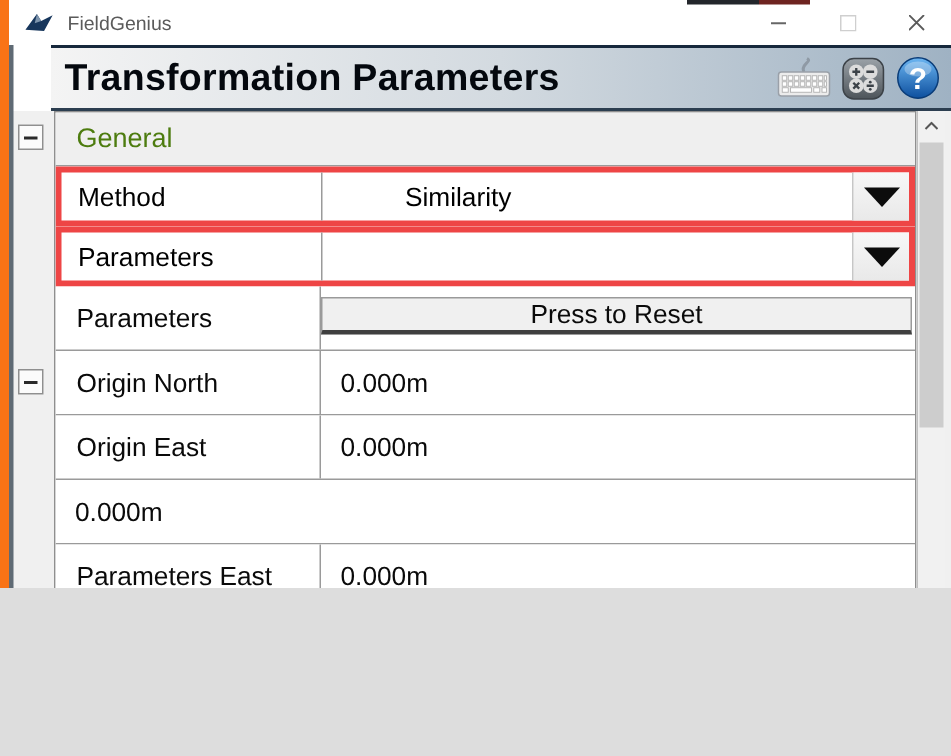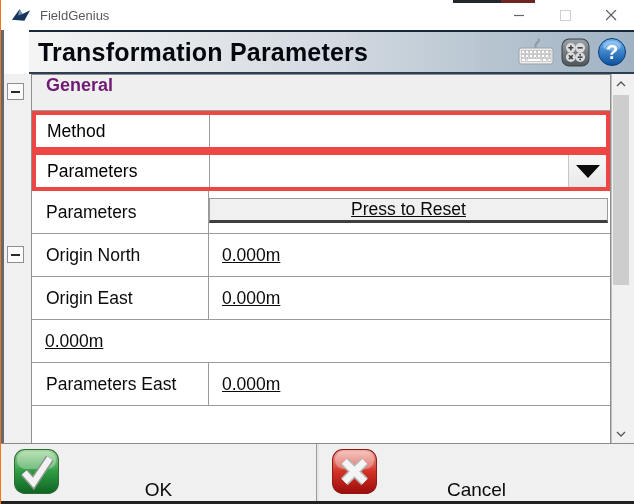--- a/index.html
+++ b/index.html
@@ -1,19 +1,19 @@
 <!DOCTYPE html>
 <html><head>
 <meta charset="utf-8">
 <style>
   * { margin:0; padding:0; box-sizing:border-box; }
   body { font-family:"Liberation Sans", sans-serif; background:#ddd; }
   .window{
-    position:relative; width:634px; height:504px; background:#fff;
-    overflow:hidden; border-left:1px solid #f97316;
+    position:relative; width:634px; height:392px; background:#fff;
+    overflow:hidden; border-left:6px solid #f97316;
   }
   
   .art-top1{position:absolute;top:0;left:452px;width:48px;height:3px;background:#23262b;z-index:5;}
   .art-top2{position:absolute;top:0;left:500px;width:34px;height:3px;background:#6e2420;z-index:5;}
   .art-left{position:absolute;top:30px;left:0;width:3px;height:413px;background:#5f6a74;z-index:5;}
 
   
   .titlebar{height:30px;background:#ffffff;display:flex;align-items:center;padding-left:10px;}
   .titlebar .logo{display:flex;align-items:center;margin-right:8px;}
   .titlebar .appname{font-size:13px;color:#5a5a5a;}
@@ -39,29 +39,29 @@
   }
   .collapse-box .minus{width:9px;height:2px;background:#2a2a2a;}
   .cb1{top:9px;} .cb2{top:172px;}
 
   .table{
     flex:1;background:#fff;border:1px solid #8f8f8f;border-bottom:none;
     display:flex;flex-direction:column;overflow:hidden;
   }
   .sec-header{
     height:36px;flex:0 0 auto;background:#efefef;border-bottom:1px solid #9a9a9a;
-    display:flex;align-items:flex-start;padding-left:14px;font-weight:700;font-size:18px;color:#701a75;
+    display:flex;align-items:center;padding-left:14px;font-weight:400;font-size:18px;color:#4d7c0f;
   }
   .sec-header.s2{height:38px;}
   .row{display:flex;border-bottom:1px solid #9a9a9a;background:#fff;flex:0 0 auto;}
   .row .label{
     width:177px;flex:0 0 177px;border-right:1px solid #9a9a9a;display:flex;align-items:center;
     padding-left:14px;font-size:17.5px;color:#0a0a0a;
   }
-  .row .value{flex:1;display:flex;align-items:center;padding-left:13px;font-size:17.5px;color:#0a0a0a;text-decoration:underline;}
+  .row .value{flex:1;display:flex;align-items:center;padding-left:13px;font-size:17.5px;color:#0a0a0a;}
   .row.plain{height:43px;}
   .hl{border:4px solid #ee4545;height:40px;flex:0 0 auto;display:flex;background:#fff;gap:42px;}
   .hl .label{width:174px;flex:0 0 174px;border-right:1px solid #9a9a9a;display:flex;align-items:center;padding-left:11px;font-size:17.5px;}
   .hl .value{flex:1;display:flex;align-items:center;padding-left:13px;font-size:17.5px;position:relative;}
   .dd-btn{
     margin-left:auto;align-self:stretch;width:38px;flex:0 0 38px;
     background:linear-gradient(#f7f7f7,#e9e9e9);border-left:1px solid #c6c6c6;
     display:flex;align-items:center;justify-content:center;cursor:pointer;
   }
   .tri{width:0;height:0;border-left:12px solid transparent;border-right:12px solid transparent;border-top:13px solid #0c0c0c;}
@@ -205,20 +205,26 @@
     </div>
 
     <div class="table">
 
       <div class="sec-header">
         <span>General</span>
       </div>
 
       <div class="hl">
         <div class="label">Method</div>
+        <div class="value">
+          <span>Similarity</span>
+          <span class="dd-btn">
+            <span class="tri"></span>
+          </span>
+        </div>
       </div>
 
       <div class="hl">
         <div class="label">Parameters</div>
         <div class="value">
           <span class="dd-btn">
             <span class="tri"></span>
           </span>
         </div>
       </div>

